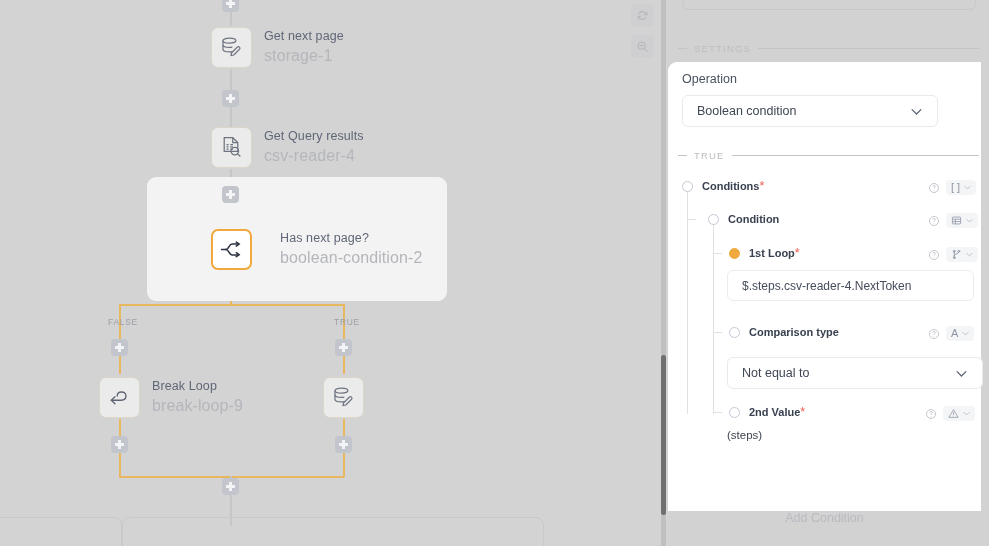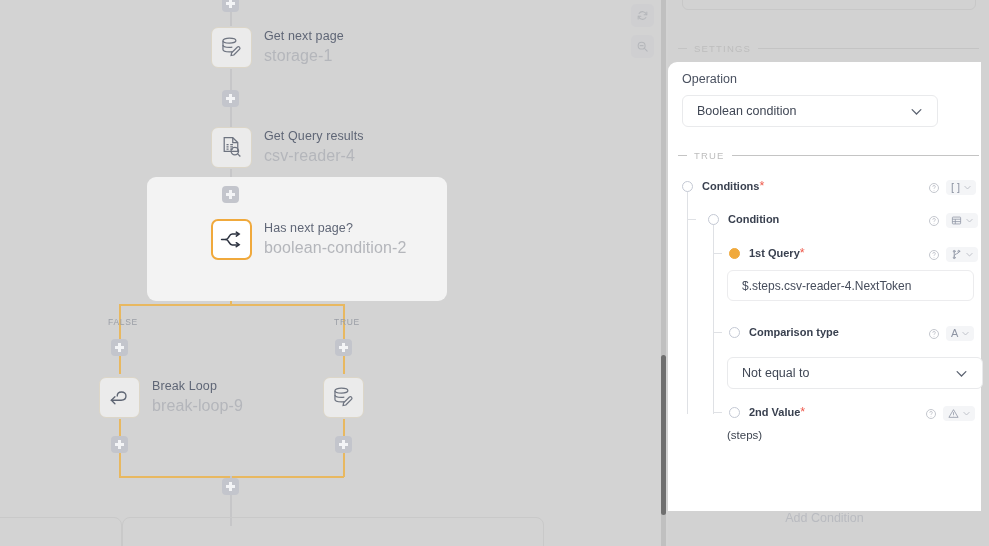--- a/index.html
+++ b/index.html
@@ -167,21 +167,21 @@
     </div>
     <div class="labels">
       <div class="t">Get Query results</div>
       <div class="s">csv-reader-4</div>
     </div>
   </div>
 
   <div class="spine" style="left:230px;top:169px;height:50px;"></div>
   <div class="plus" style="left:222px;top:186px;"></div>
 
-  <div class="node sel" style="left:211px;top:219px;">
+  <div class="node sel" style="left:211px;top:229px;gap:16px;">
     <div class="chip">
       <svg width="25" height="25" viewBox="0 0 24 24" fill="none" stroke="#2d3340" stroke-width="1.5" stroke-linecap="round">
         <path d="M2.5 12h4.2"></path>
         <path d="M6.7 12c3.0 0 2.6-5.2 6.0-5.2h5.6"></path>
         <path d="M6.7 12c3.0 0 2.6 5.2 6.0 5.2h5.6"></path>
         <path d="M16.6 4.9L19.3 6.8 16.6 8.7"></path>
         <path d="M16.6 15.1L19.3 17.0 16.6 18.9"></path>
       </svg>
     </div>
     <div class="labels">
@@ -323,21 +323,21 @@
             <path d="M3 9.2h18M3 14.4h18M9.4 9.2v10.3"></path>
           </svg>
         <svg class="minichev" viewBox="0 0 24 24" fill="none" stroke="#b9bcc4" stroke-width="2.4" stroke-linecap="round">
             <path d="M5 9l7 7 7-7"></path>
           </svg>
       </span>
     </div>
 
     <div class="row" style="left:61px;top:182px;">
       <span class="bullet filled"></span>
-      <span class="rowtext">1st Query</span>
+      <span class="rowtext">1st Loop</span>
       <span class="req">*</span>
     </div>
     <div class="typecell" style="left:260px;top:185px;">
       <svg class="help" viewBox="0 0 24 24" fill="none" stroke="#c4c7ce" stroke-width="2">
           <circle cx="12" cy="12" r="9"></circle>
           <path d="M9.6 9.3a2.5 2.5 0 1 1 3.4 2.4c-.7.3-1 .8-1 1.6"></path>
           <circle cx="12" cy="17" r=".9" fill="#c4c7ce" stroke="none"></circle>
         </svg>
       <span class="typebtn">
         <svg width="11" height="11" viewBox="0 0 24 24" fill="none" stroke="#8e94a3" stroke-width="1.9" stroke-linecap="round">

